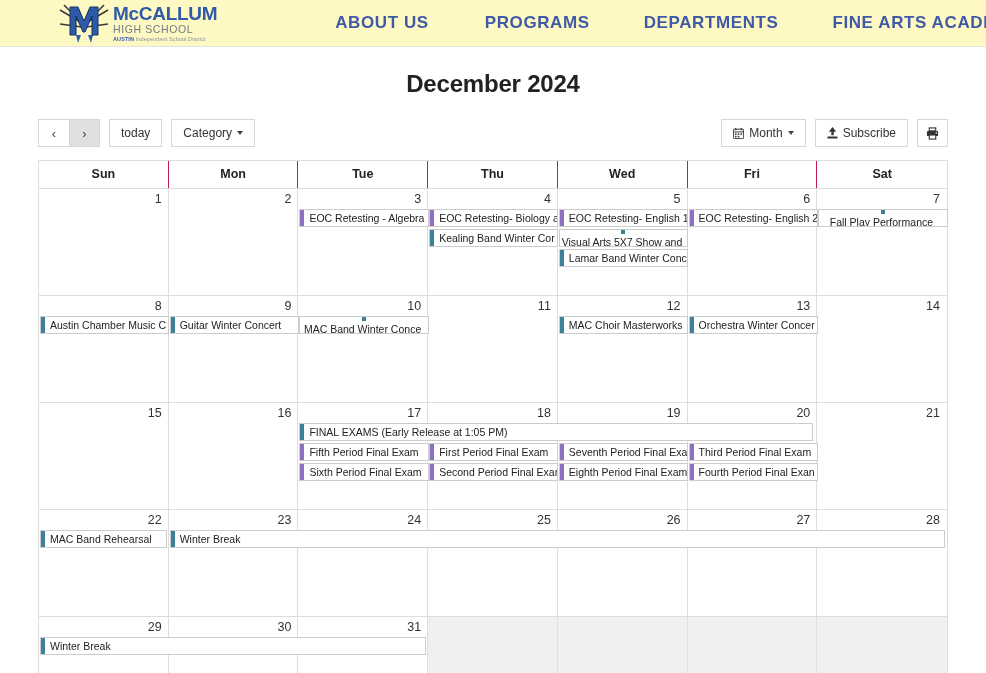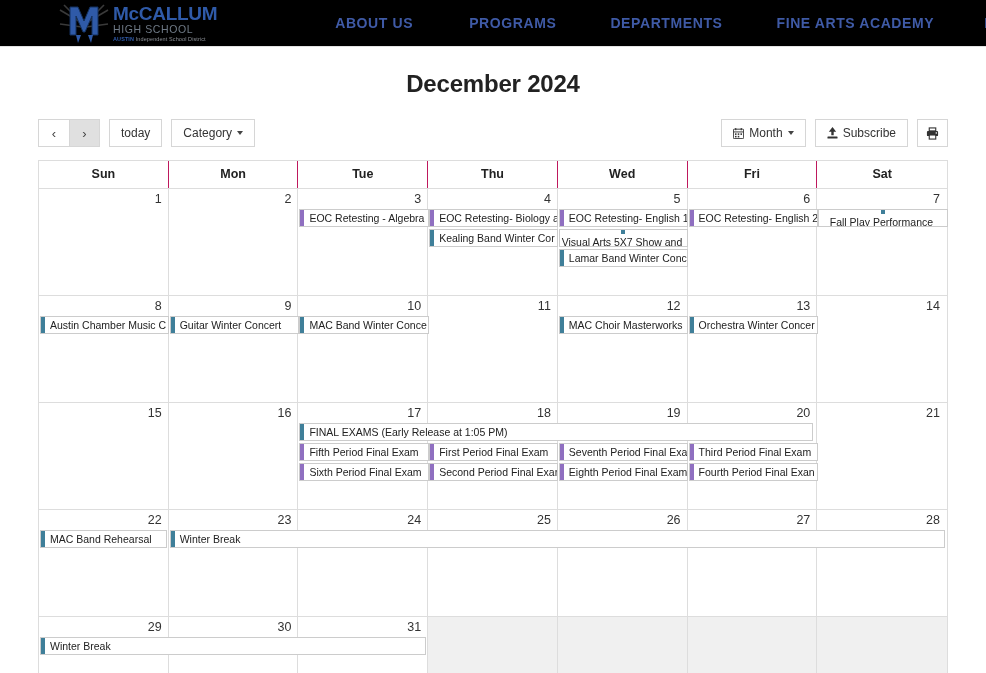--- a/index.html
+++ b/index.html
@@ -10,21 +10,21 @@
     overflow: hidden;
     background: #ffffff;
     font-family: "Liberation Sans", sans-serif;
     color: #333333;
   }
 
   
   .site-header {
     position: relative;
     height: 47px;
-    background: #000000;
+    background: #fef9c3;
     border-bottom: 1px solid #e2e2e2;
     display: flex;
     align-items: center;
   }
   .logo-wrap {
     display: flex;
     align-items: center;
     margin-left: 58px;
     height: 44px;
   }
@@ -60,21 +60,21 @@
   .logo-line3 .austin { color: #2f5aa8; font-weight: bold; }
   .logo-line3 .aisd { color: #8b8f96; }
 
   .main-nav {
     display: flex;
     align-items: center;
     margin-left: 118px;
     gap: 0;
   }
   .nav-link {
-    font-size: 14px;
+    font-size: 17px;
     font-weight: bold;
     color: #3f5aa6;
     letter-spacing: 0.6px;
     text-decoration: none;
     padding: 0 0;
     white-space: nowrap;
   }
 
   
   .page {
@@ -408,21 +408,21 @@
             <div class="events">
               <div class="ev-row">
                 <div class="event" style="left: calc(0% + 1px); width: calc(14.5714% - 3px);">
                   <div class="ev-bar" style="background: rgb(63, 127, 153);"></div>
                   <div class="ev-label">Austin Chamber Music C</div>
                 </div>
                 <div class="event" style="left: calc(14.2857% + 1px); width: calc(14.5714% - 3px);">
                   <div class="ev-bar" style="background: rgb(63, 127, 153);"></div>
                   <div class="ev-label">Guitar Winter Concert</div>
                 </div>
-                <div class="event" style="left: calc(28.5714% + 1px); width: calc(14.5714% - 3px);">
+                <div class="event" style="left: calc(28.5714% + 1px); width: calc(14.5714% - 3px); flex-direction: column;">
                   <div class="ev-bar" style="background: rgb(63, 127, 153);"></div>
                   <div class="ev-label">MAC Band Winter Conce</div>
                 </div>
                 <div class="event" style="left: calc(57.1429% + 1px); width: calc(14.5714% - 3px);">
                   <div class="ev-bar" style="background: rgb(63, 127, 153);"></div>
                   <div class="ev-label">MAC Choir Masterworks</div>
                 </div>
                 <div class="event" style="left: calc(71.4286% + 1px); width: calc(14.5714% - 3px);">
                   <div class="ev-bar" style="background: rgb(63, 127, 153);"></div>
                   <div class="ev-label">Orchestra Winter Concer</div>

